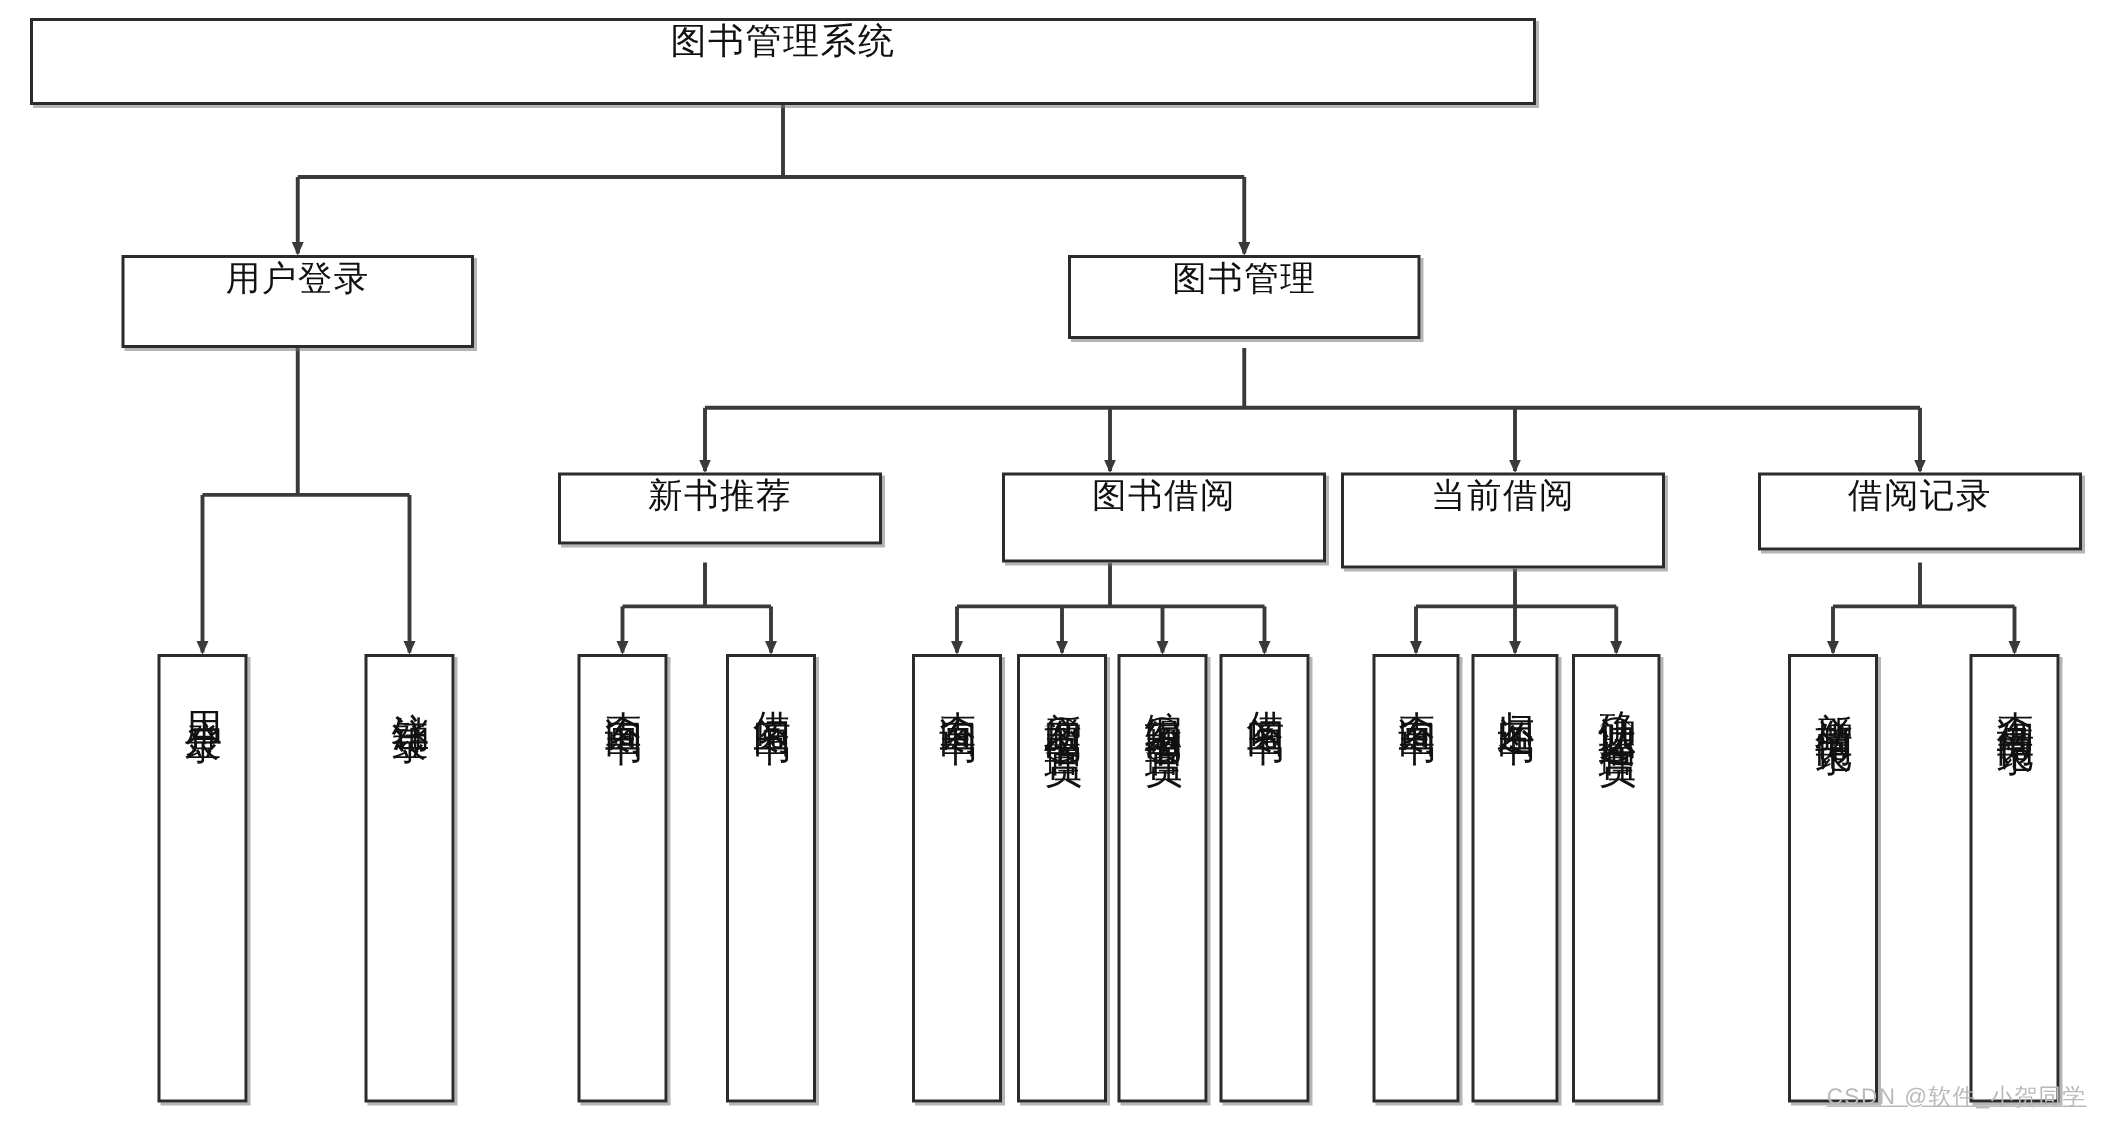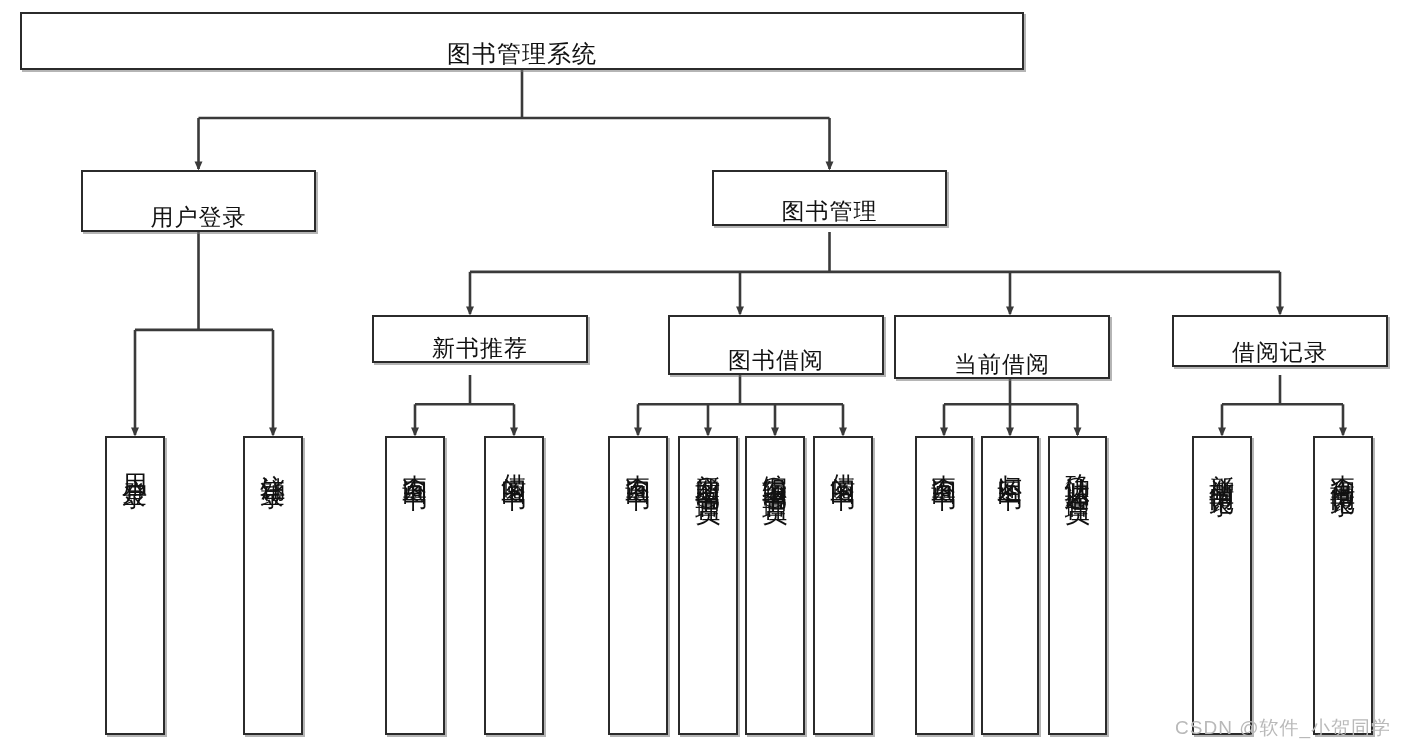--- a/index.html
+++ b/index.html
@@ -10,21 +10,21 @@
   }
   #canvas{position:absolute;left:0;top:0;width:1405px;height:747px;}
   svg.edges{position:absolute;left:0;top:0;width:1405px;height:747px;pointer-events:none;}
 
   .node{
     position:absolute;
     background:#ffffff;
     border:2px solid #2b2b2b;
     box-shadow:2px 2px 0 rgba(120,120,120,.55);
     box-sizing:border-box;
-    display:flex;align-items:flex-end;justify-content:center;
+    display:flex;align-items:flex-start;justify-content:center;
     text-align:center;
   }
   .node .lbl{
     font-size:23px;
     letter-spacing:1px;
     line-height:1.15;
     color:#111;
     white-space:nowrap;
   }
   .node.root .lbl{font-size:24px;}
@@ -40,25 +40,26 @@
     font-size:25px;
     line-height:1.05;
     letter-spacing:4px;
     white-space:normal;
     max-height:268px;
   }
 
   .watermark{
     position:absolute;
     right:14px;bottom:6px;
-    font-size:19px;
+    font-size:15px;
     color:#b9b9b9;
     letter-spacing:1px;
     white-space:nowrap;
     user-select:none;
+    text-decoration:underline;
   }
 </style>
 </head>
 <body>
 
 <div id="canvas">
   <svg class="edges" viewBox="0 0 1405 747">
     <defs>
       <marker id="arrow" markerWidth="9" markerHeight="9" refX="7.6" refY="4" orient="auto" markerUnits="userSpaceOnUse">
         <path d="M0,0 L9,4 L0,8 z" fill="#3a3a3a"></path>

